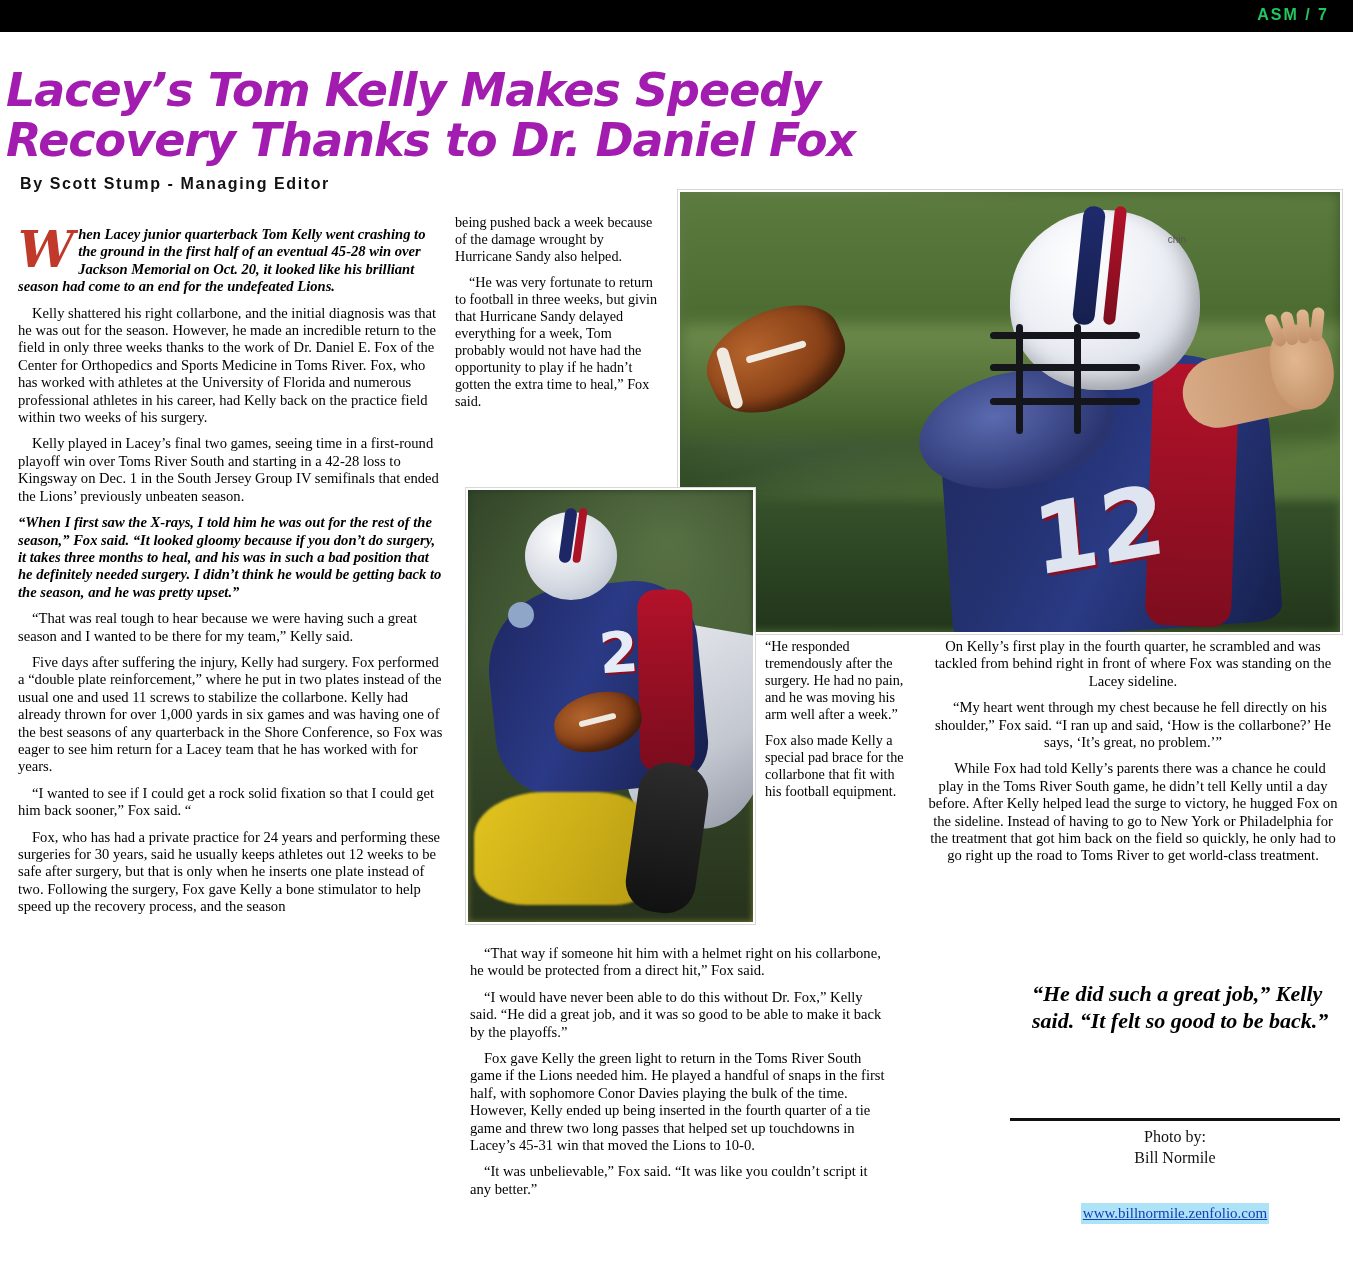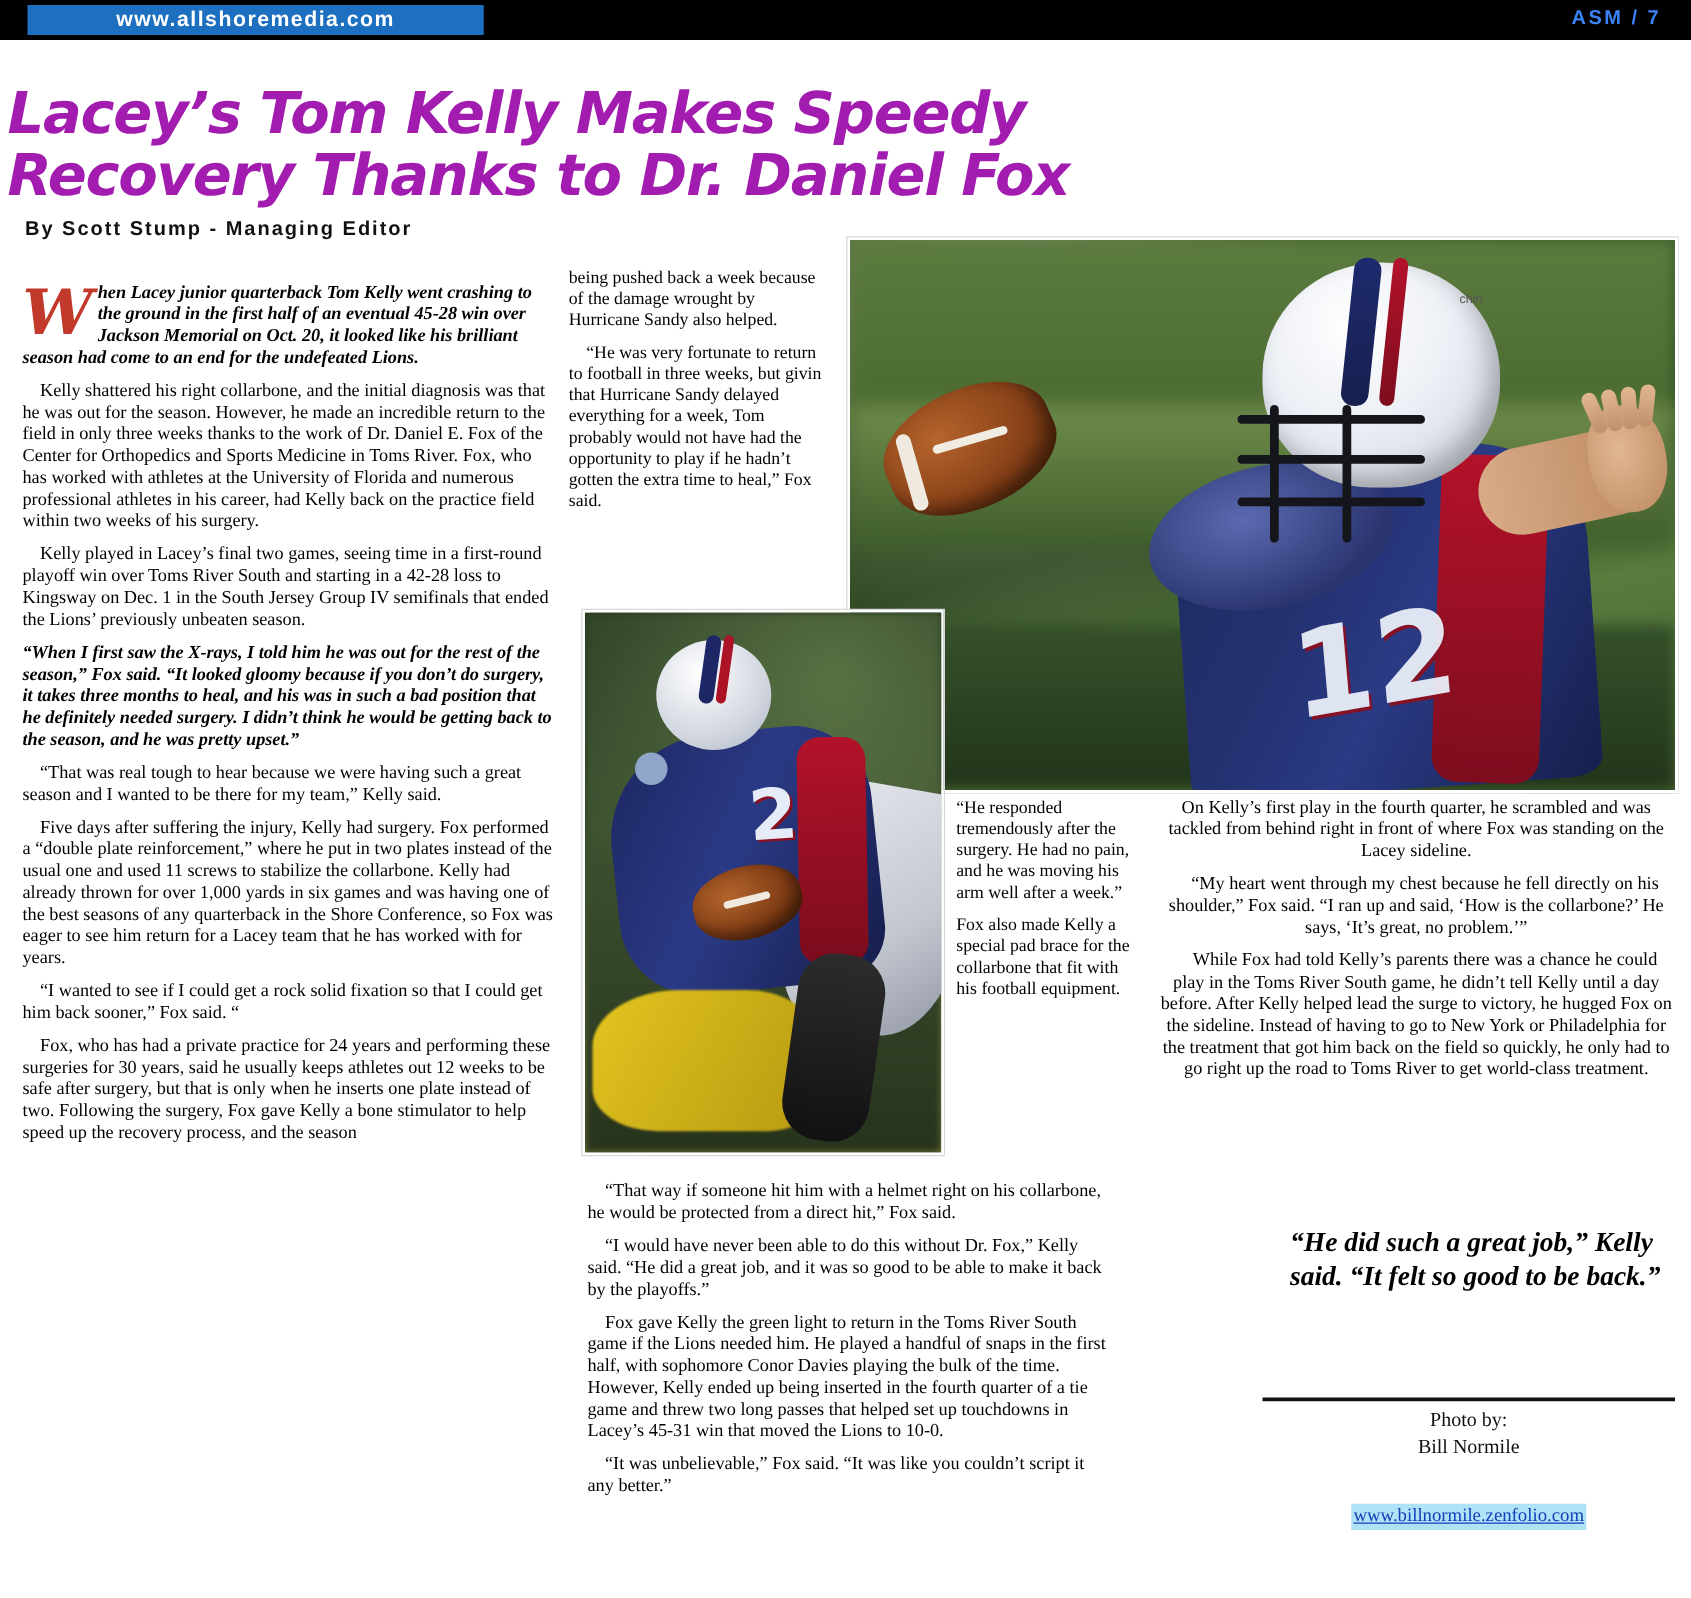--- a/index.html
+++ b/index.html
@@ -25,21 +25,21 @@
   }
   .masthead .url-box span {
     font-family:"Liberation Sans", sans-serif;
     font-weight:bold; font-size:17px; letter-spacing:1.2px;
     color:#ffffff;
   }
   .masthead .issue {
     position:absolute; right:24px; top:6px;
     font-family:"Liberation Sans", sans-serif;
     font-weight:bold; font-size:16px; letter-spacing:2px;
-    color:#3b82f6;
+    color:#22c55e;
   }
 
   
   .headline {
     position:absolute; left:6px; top:34px; width:1320px;
     font-family:"DejaVu Sans", sans-serif;
     font-weight:bold; font-style:italic;
     font-size:46px; line-height:50px;
     letter-spacing:-1px;
     color:#a21caf;
@@ -334,23 +334,20 @@
   #photo-second .leg {
     position:absolute; right:18%; bottom:2%; width:70px; height:150px;
     background:linear-gradient(180deg,#2c2c2c,#111);
     border-radius:30px; transform:rotate(8deg);
   }
 </style>
 </head>
 <body>
 
 <div class="masthead">
-  <div class="url-box">
-    <span>www.allshoremedia.com</span>
-  </div>
   <div class="issue">ASM / 7</div>
 </div>
 
 <h1 class="headline">
   <span>Lacey’s Tom Kelly Makes Speedy</span>
   <span class="l2">Recovery Thanks to Dr. Daniel Fox</span>
 </h1>
 <div class="byline">By Scott Stump - Managing Editor</div>
 
 <div class="photo" id="photo-main">

